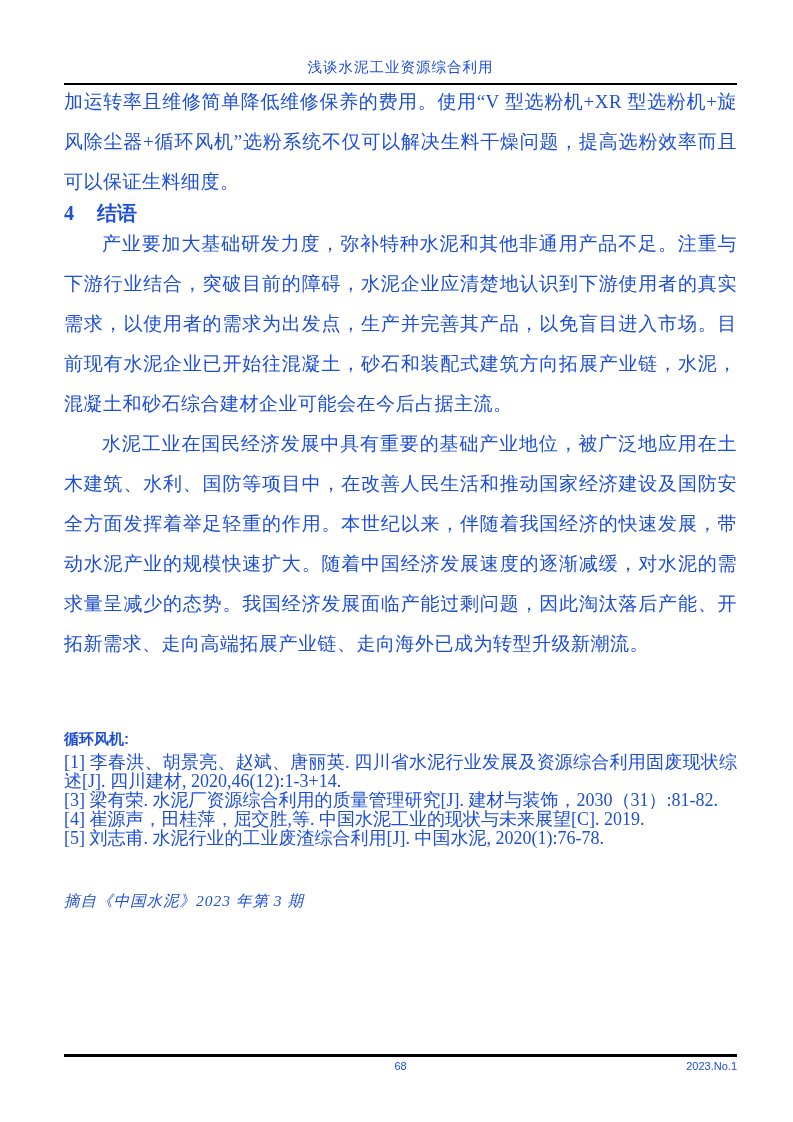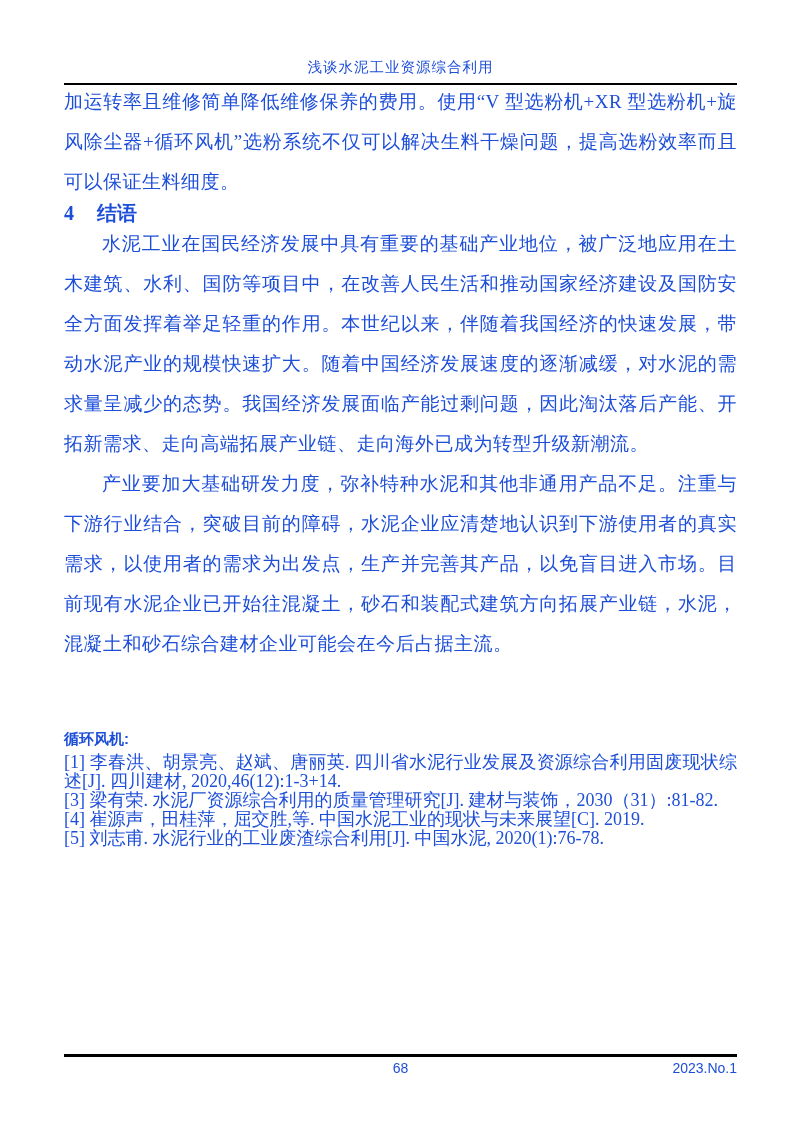--- a/index.html
+++ b/index.html
@@ -69,21 +69,21 @@
     line-height: 22px;
     letter-spacing: 1px;
   }
   .footer {
     position: absolute;
     left: 64px;
     right: 56px;
     top: 1054px;
     border-top: 3px solid #000;
     font-family: "Liberation Sans", "DejaVu Sans", sans-serif;
-    font-size: 14px;
+    font-size: 11px;
     height: 24px;
   }
   .footer .page-number {
     position: absolute;
     left: 50%;
     transform: translateX(-50%);
     top: 3px;
   }
   .footer .issue {
     position: absolute;
@@ -102,32 +102,33 @@
 
   <div class="content">
 
     <p class="body-par">加运转率且维修简单降低维修保养的费用。使用“V 型选粉机+XR 型选粉机+旋风除尘器+循环风机”选粉系统不仅可以解决生料干燥问题，提高选粉效率而且可以保证生料细度。</p>
 
     <h2 class="section-heading">
       <span class="section-number">4</span>
       <span>结语</span>
     </h2>
 
+    <p class="body-par indent">产业要加大基础研发力度，弥补特种水泥和其他非通用产品不足。注重与下游行业结合，突破目前的障碍，水泥企业应清楚地认识到下游使用者的真实需求，以使用者的需求为出发点，生产并完善其产品，以免盲目进入市场。目前现有水泥企业已开始往混凝土，砂石和装配式建筑方向拓展产业链，水泥，混凝土和砂石综合建材企业可能会在今后占据主流。</p>
+
     <p class="body-par indent">水泥工业在国民经济发展中具有重要的基础产业地位，被广泛地应用在土木建筑、水利、国防等项目中，在改善人民生活和推动国家经济建设及国防安全方面发挥着举足轻重的作用。本世纪以来，伴随着我国经济的快速发展，带动水泥产业的规模快速扩大。随着中国经济发展速度的逐渐减缓，对水泥的需求量呈减少的态势。我国经济发展面临产能过剩问题，因此淘汰落后产能、开拓新需求、走向高端拓展产业链、走向海外已成为转型升级新潮流。</p>
-
-    <p class="body-par indent">产业要加大基础研发力度，弥补特种水泥和其他非通用产品不足。注重与下游行业结合，突破目前的障碍，水泥企业应清楚地认识到下游使用者的真实需求，以使用者的需求为出发点，生产并完善其产品，以免盲目进入市场。目前现有水泥企业已开始往混凝土，砂石和装配式建筑方向拓展产业链，水泥，混凝土和砂石综合建材企业可能会在今后占据主流。</p>
 
     <div class="references">
       <p class="references-heading">循环风机:</p>
       <p class="ref-item">[1] 李春洪、胡景亮、赵斌、唐丽英. 四川省水泥行业发展及资源综合利用固废现状综述[J]. 四川建材, 2020,46(12):1-3+14.</p>
       <p class="ref-item">[3] 梁有荣. 水泥厂资源综合利用的质量管理研究[J]. 建材与装饰，2030（31）:81-82.</p>
       <p class="ref-item">[4] 崔源声，田桂萍，屈交胜,等. 中国水泥工业的现状与未来展望[C]. 2019.</p>
       <p class="ref-item">[5] 刘志甫. 水泥行业的工业废渣综合利用[J]. 中国水泥, 2020(1):76-78.</p>
     </div>
 
+    <p class="source-note">摘自《中国水泥》2023 年第 3 期</p>
 
   </div>
 
   <div class="footer">
     <span class="page-number">68</span>
     <span class="issue">2023.No.1</span>
   </div>
 
 </div>
 

